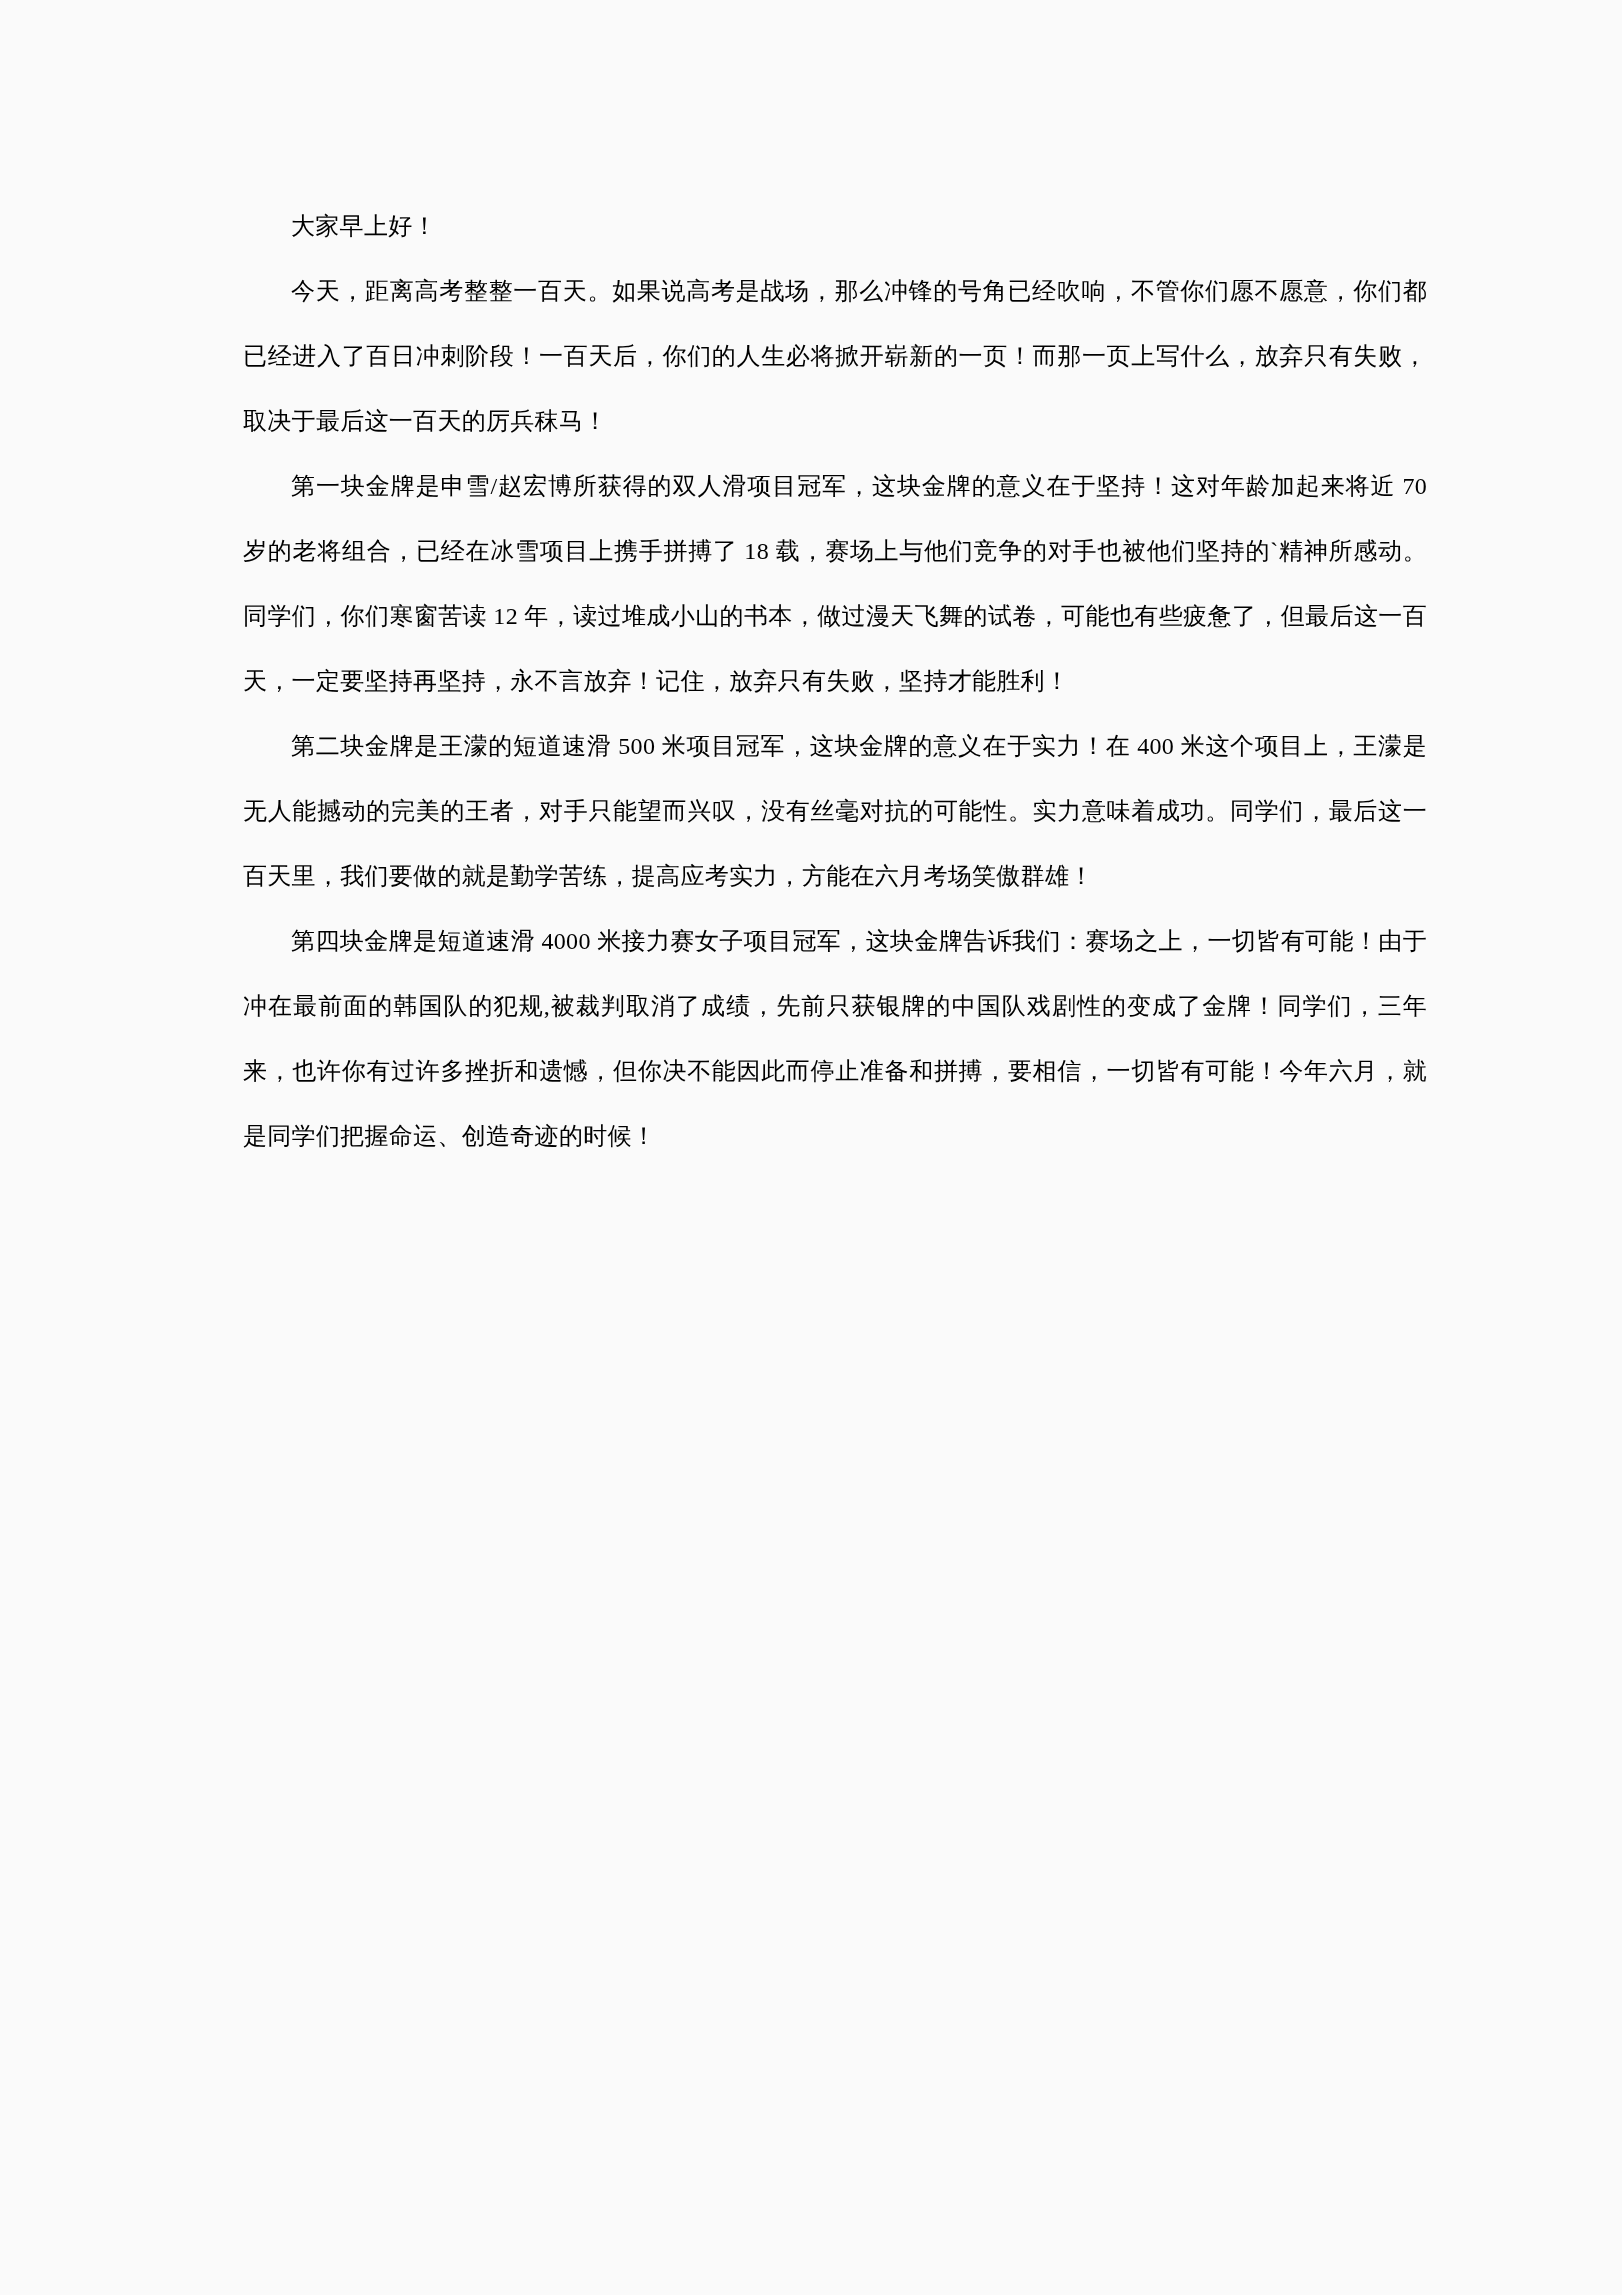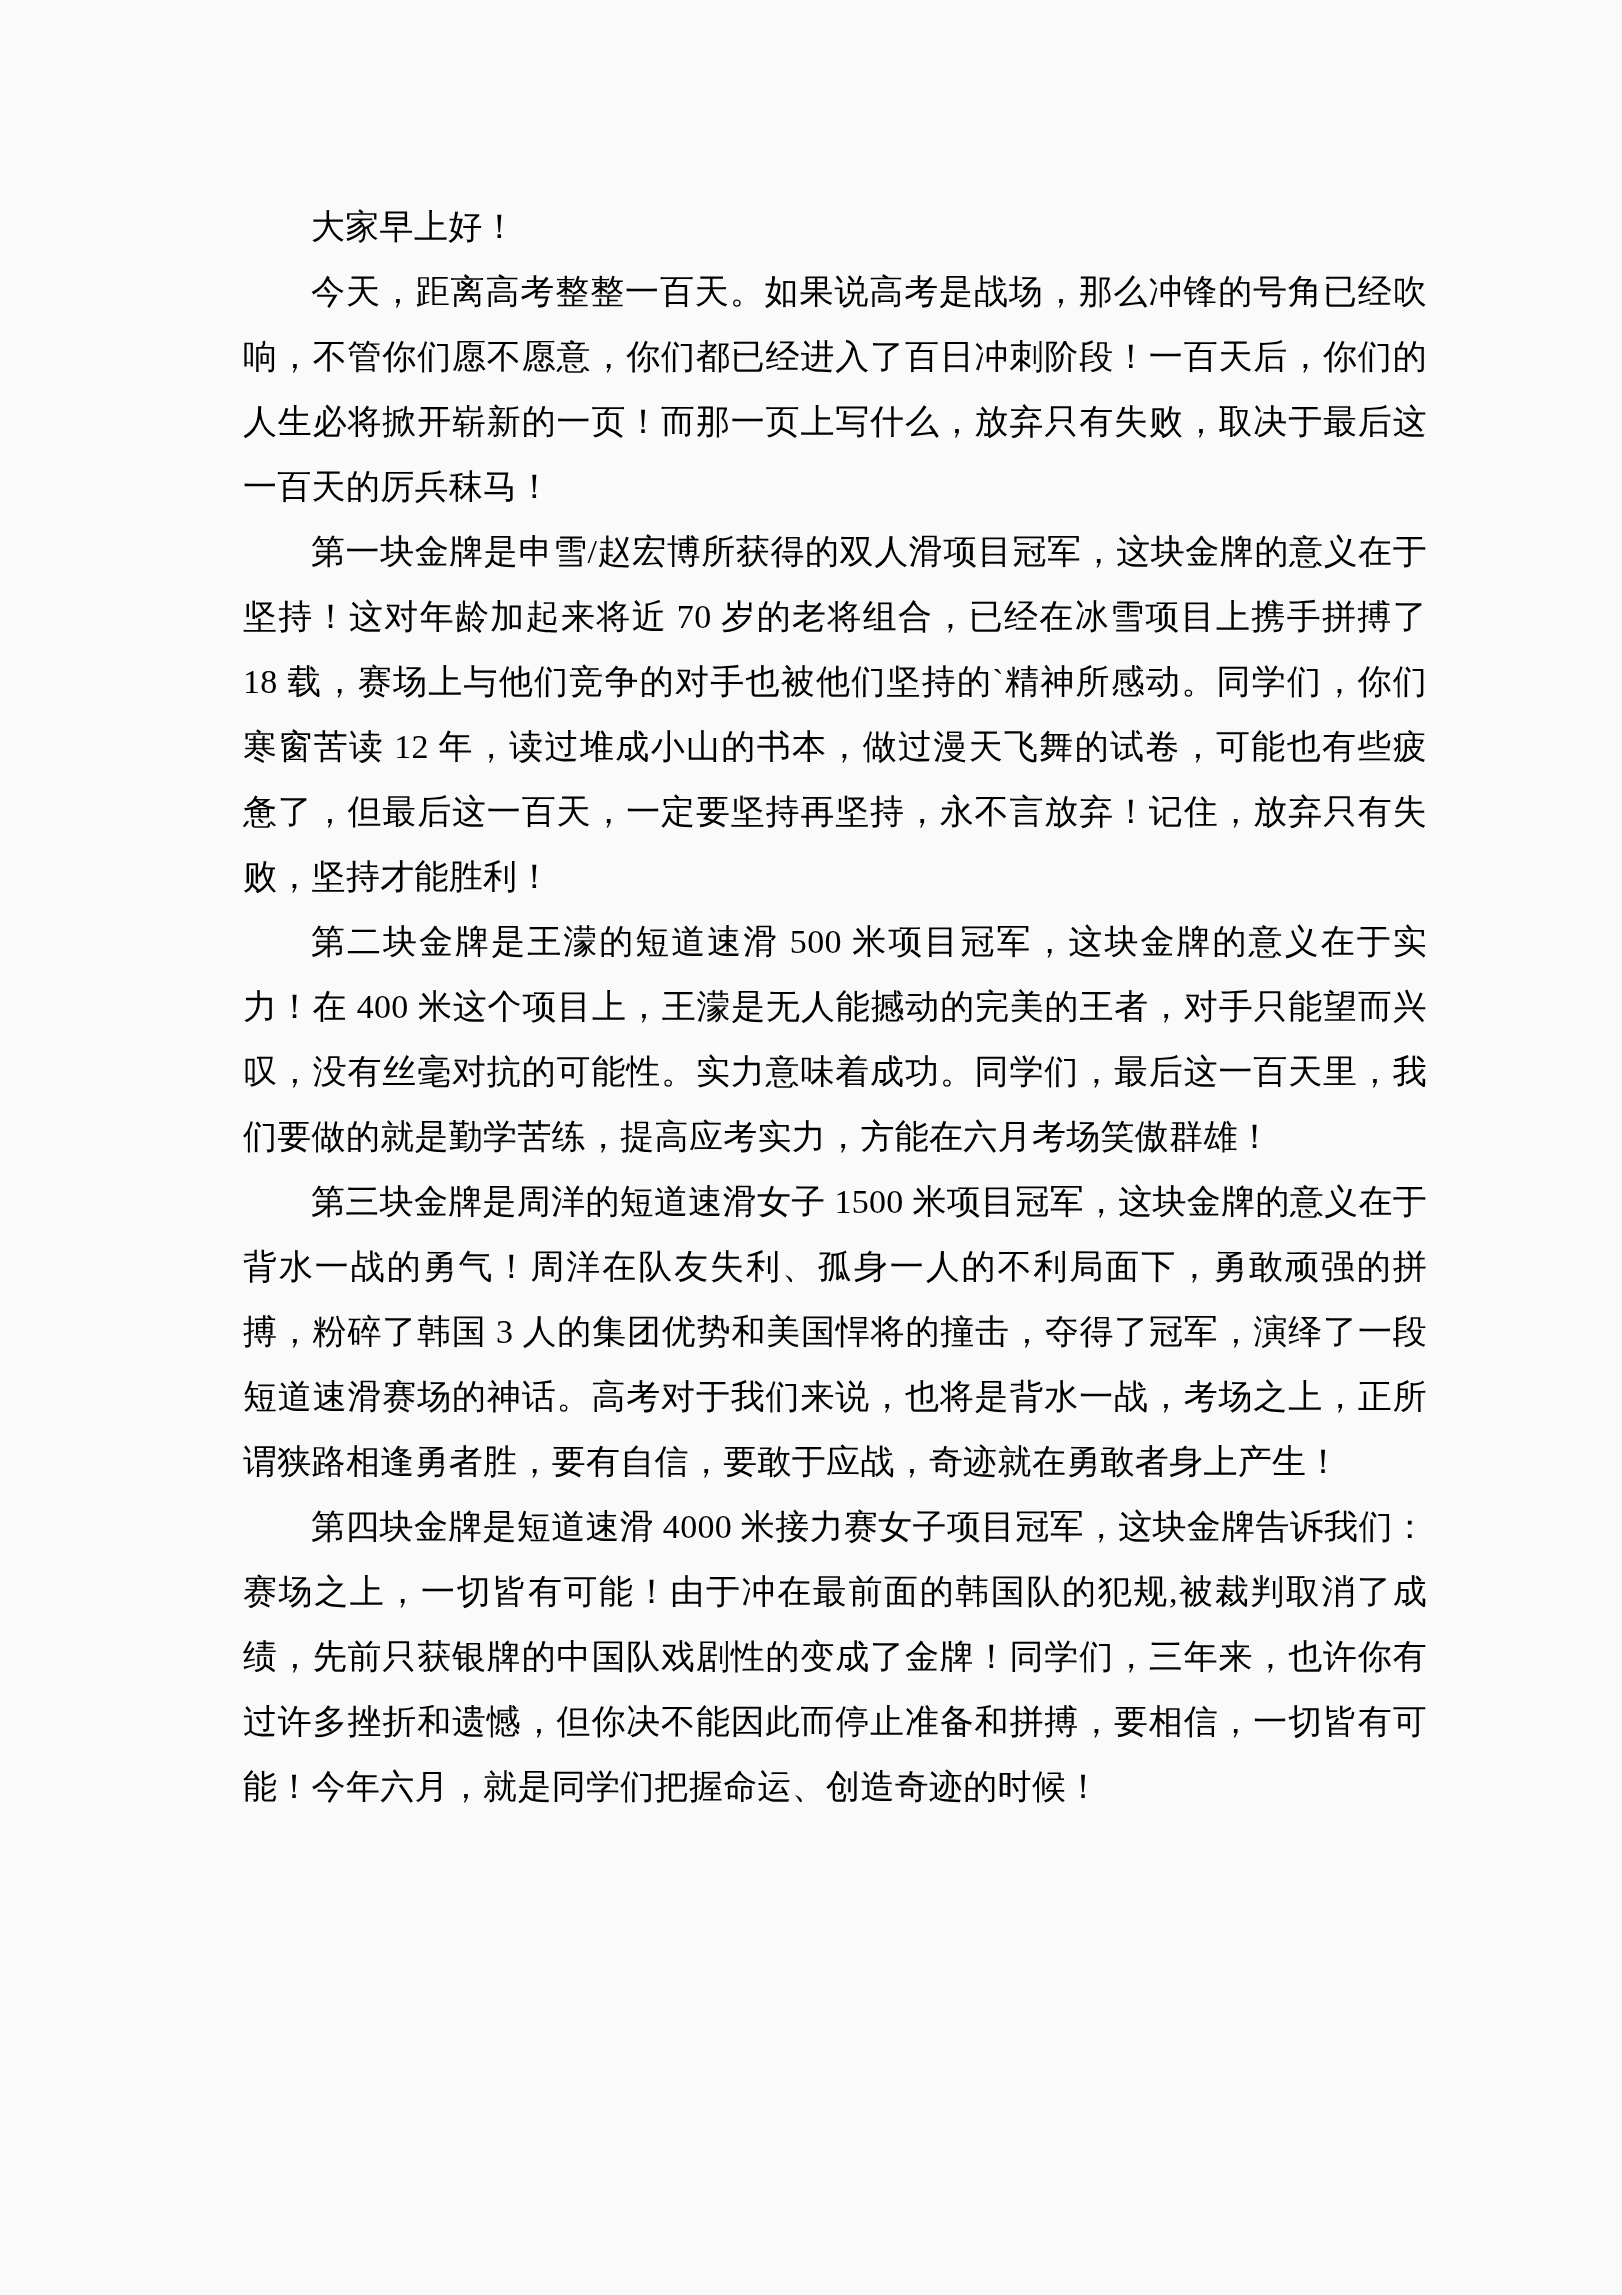--- a/index.html
+++ b/index.html
@@ -9,34 +9,33 @@
     height: 2295px;
     background: #fafafa;
     box-sizing: border-box;
     padding: 194px 196px 0 243px;
     font-family: "Liberation Serif", "DejaVu Serif", serif;
     color: #000000;
   }
   .doc-body { width: 1184px; }
   .doc-body p {
     margin: 0;
-    font-size: 34px;
+    font-size: 24px;
     line-height: 65px;
     text-align: justify;
     text-justify: inter-ideograph;
     text-indent: 2em;
     letter-spacing: 0.3px;
   }
 </style>
 </head>
 <body>
 
 <div class="page">
   <div class="doc-body">
     <p>大家早上好！</p>
     <p>今天，距离高考整整一百天。如果说高考是战场，那么冲锋的号角已经吹响，不管你们愿不愿意，你们都已经进入了百日冲刺阶段！一百天后，你们的人生必将掀开崭新的一页！而那一页上写什么，放弃只有失败，取决于最后这一百天的厉兵秣马！</p>
     <p>第一块金牌是申雪/赵宏博所获得的双人滑项目冠军，这块金牌的意义在于坚持！这对年龄加起来将近 70 岁的老将组合，已经在冰雪项目上携手拼搏了 18 载，赛场上与他们竞争的对手也被他们坚持的`精神所感动。同学们，你们寒窗苦读 12 年，读过堆成小山的书本，做过漫天飞舞的试卷，可能也有些疲惫了，但最后这一百天，一定要坚持再坚持，永不言放弃！记住，放弃只有失败，坚持才能胜利！</p>
     <p>第二块金牌是王濛的短道速滑 500 米项目冠军，这块金牌的意义在于实力！在 400 米这个项目上，王濛是无人能撼动的完美的王者，对手只能望而兴叹，没有丝毫对抗的可能性。实力意味着成功。同学们，最后这一百天里，我们要做的就是勤学苦练，提高应考实力，方能在六月考场笑傲群雄！</p>
-    <p>第三块金牌是周洋的短道速滑女子 1500 米项目冠军，这块金牌的意义在于背水一战的勇气！周洋在队友失利、孤身一人的不利局面下，勇敢顽强的拼搏，粉碎了韩国 3 人的集团优势和美国悍将的撞击，夺得了冠军，演绎了一段短道速滑赛场的神话。高考对于我们来说，也将是背水一战，考场之上，正所谓狭路相逢勇者胜，要有自信，要敢于应战，奇迹就在勇敢者身上产生！</p>
     <p>第四块金牌是短道速滑 4000 米接力赛女子项目冠军，这块金牌告诉我们：赛场之上，一切皆有可能！由于冲在最前面的韩国队的犯规,被裁判取消了成绩，先前只获银牌的中国队戏剧性的变成了金牌！同学们，三年来，也许你有过许多挫折和遗憾，但你决不能因此而停止准备和拼搏，要相信，一切皆有可能！今年六月，就是同学们把握命运、创造奇迹的时候！</p>
   </div>
 </div>
 
 
 </body></html>

